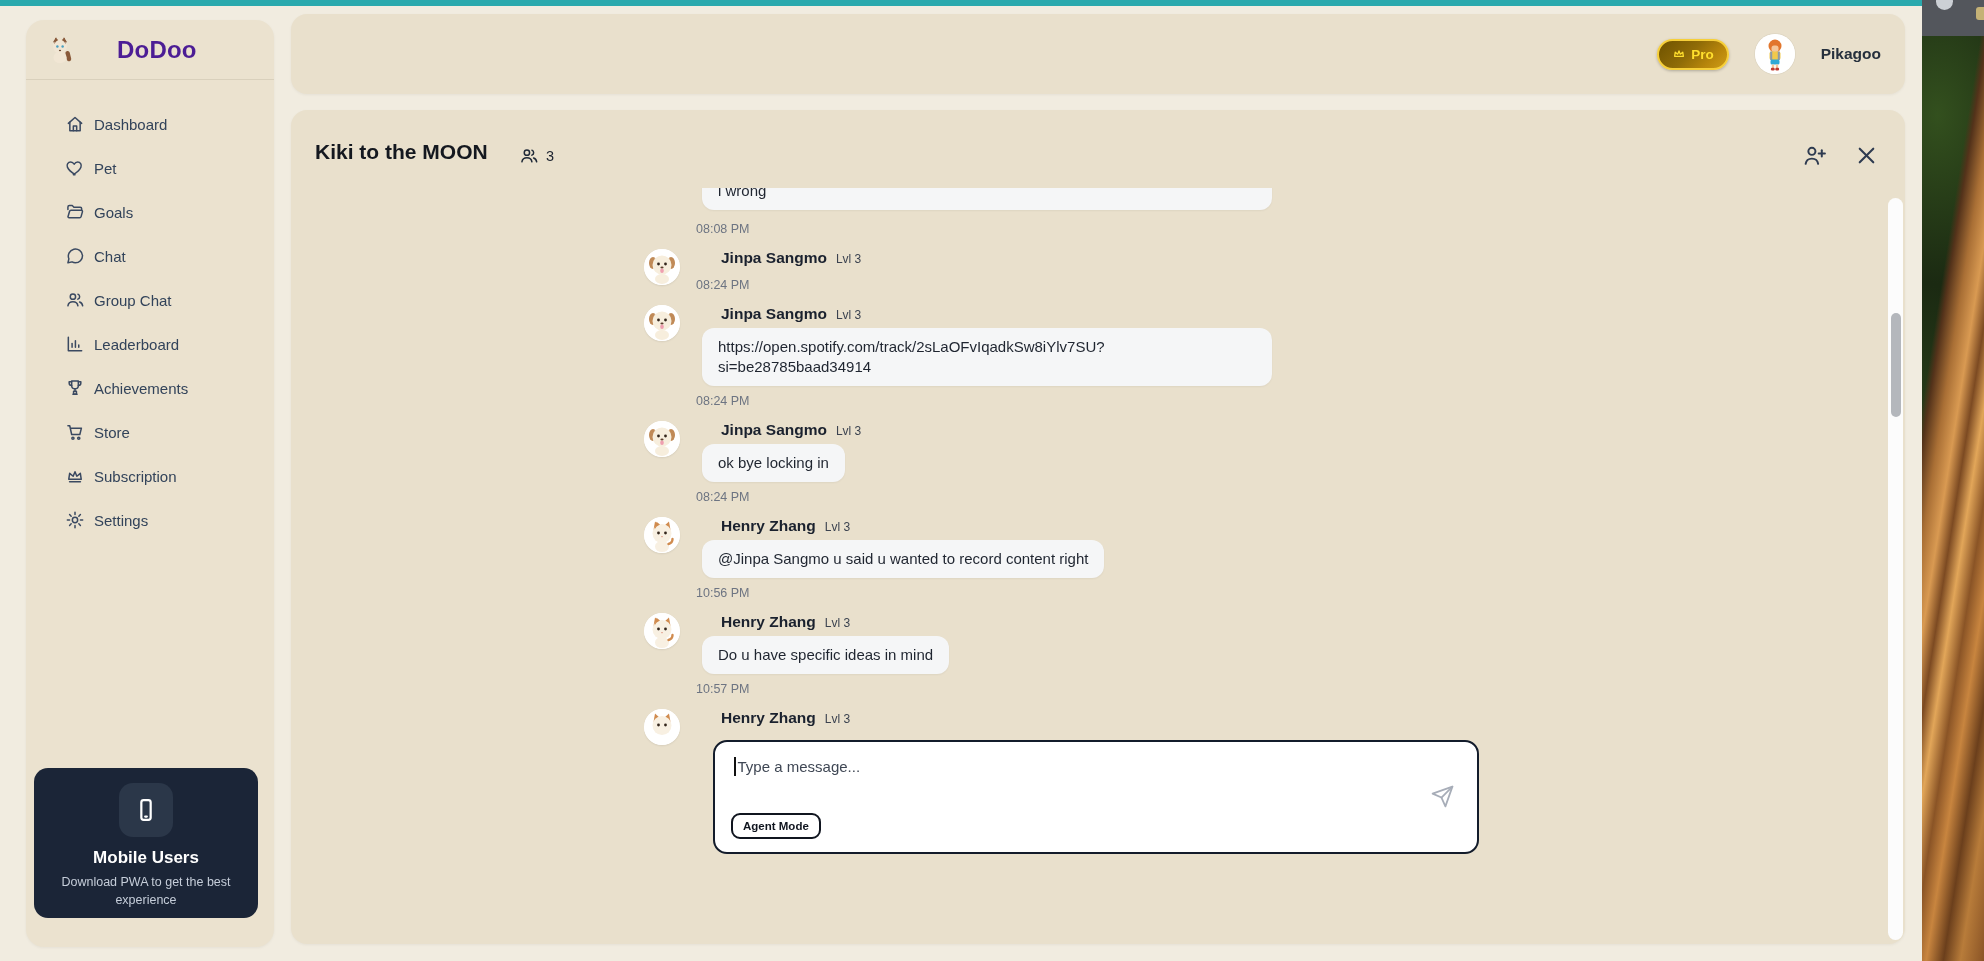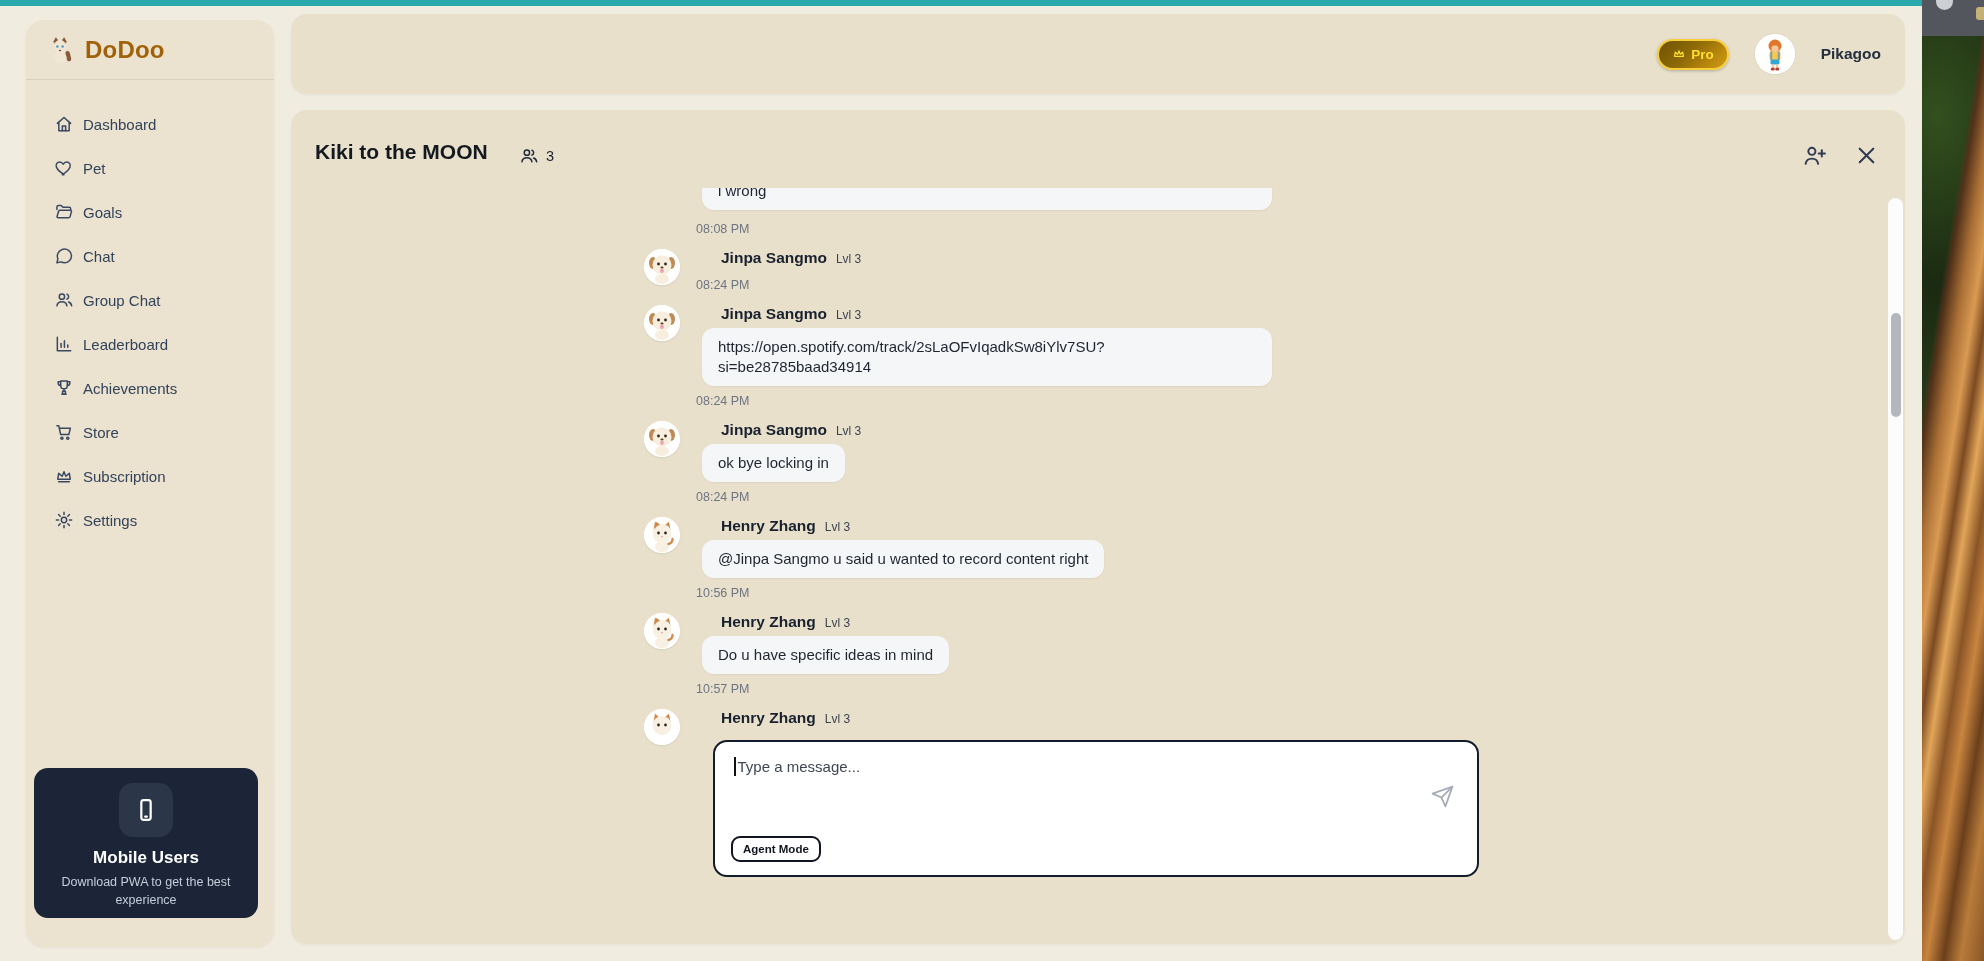--- a/index.html
+++ b/index.html
@@ -33,24 +33,24 @@
   .chrome-bar { position: absolute; left: 0; top: 0; width: 62px; height: 36px; background: #53565c; }
   .chrome-dot { position: absolute; left: 14px; top: -7px; width: 17px; height: 17px; border-radius: 50%; background: #ccd0d5; }
   .chrome-chip { position: absolute; right: -5px; top: 7px; width: 13px; height: 13px; border-radius: 3px; background: #d9c27a; opacity: .85; }
 
   
   .sidebar {
     position: absolute; left: 26px; top: 20px; width: 248px; height: 927px;
     background: #ebe2cf; border-radius: 18px; box-shadow: 0 1px 3px rgba(0,0,0,.05);
   }
   .logo-row { display: flex; align-items: center; gap: 11px; padding: 15px 18px 14px 20px; }
-  .brand { font-size: 24px; font-weight: bold; color: #a16207; letter-spacing: .2px; }
+  .brand { font-size: 24px; font-weight: bold; color: #4c1d95; letter-spacing: .2px; margin-left: 32px; }
   .side-divider { height: 1px; background: #d9d0bc; }
   .nav { padding-top: 22px; }
-  .nav-item { display: flex; align-items: center; gap: 9px; height: 44px; padding-left: 28px; cursor: pointer; }
+  .nav-item { display: flex; align-items: center; gap: 9px; height: 44px; padding-left: 28px; cursor: pointer; margin-left: 11px; }
   .nav-item .lbl { font-size: 15px; font-weight: 500; color: #32435a; }
 
   .mobile-card {
     position: absolute; left: 8px; top: 748px; width: 224px; height: 150px;
     background: #1b2537; border-radius: 14px; text-align: center;
   }
   .mc-icon { width: 54px; height: 54px; border-radius: 14px; background: #2b3749; margin: 15px auto 0; display: flex; align-items: center; justify-content: center; }
   .mc-title { color: #ffffff; font-weight: bold; font-size: 17px; margin-top: 11px; }
   .mc-sub { color: #c5cdd9; font-size: 12.5px; line-height: 1.4; margin: 6px 22px 0; }
 
@@ -94,21 +94,21 @@
     font-size: 15px; line-height: 20px; color: #1f2530;
     box-shadow: 0 1px 2px rgba(0,0,0,.05); overflow-wrap: anywhere;
   }
   .msg-time { font-size: 12.5px; color: #6d7482; margin-top: 7px; line-height: 16px; }
   .partial-top { margin-left: 52px; }
   .partial-top .bubble { width: 570px; height: 60px; margin-top: -38px; position: relative; }
   .partial-top .bubble span { position: absolute; left: 16px; bottom: 9px; }
 
   
   .input-box {
-    position: absolute; left: 422px; top: 630px; width: 766px; height: 137px;
+    position: absolute; left: 422px; top: 630px; width: 766px; height: 114px;
     background: #ffffff; border: 2px solid #131c2b; border-radius: 14px; z-index: 5; cursor: text;
   }
   .placeholder-row { position: absolute; left: 19px; top: 15px; display: flex; align-items: center; }
   .caret { width: 1.5px; height: 19px; background: #111; }
   .placeholder { font-size: 15px; color: #3f4754; margin-left: 2px; }
   .send-btn { position: absolute; right: 22px; top: 42px; cursor: pointer; }
   .agent-btn {
     position: absolute; left: 16px; bottom: 13px; background: #fff;
     border: 2px solid #10151f; border-radius: 9px; padding: 5px 10px;
     font-family: "Liberation Sans", sans-serif; font-size: 11.5px; font-weight: bold; color: #10151f; cursor: pointer;

